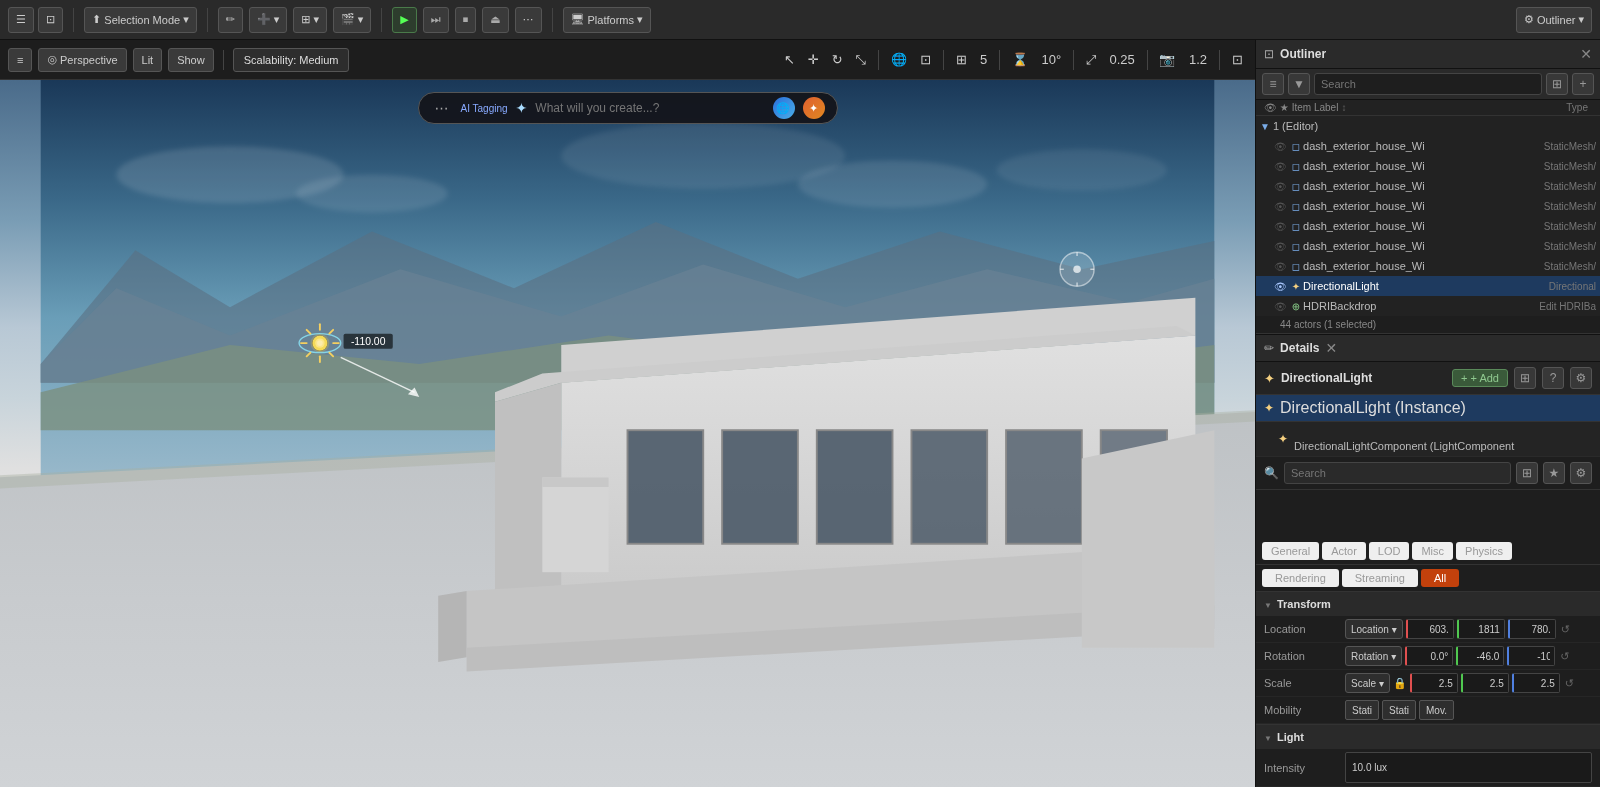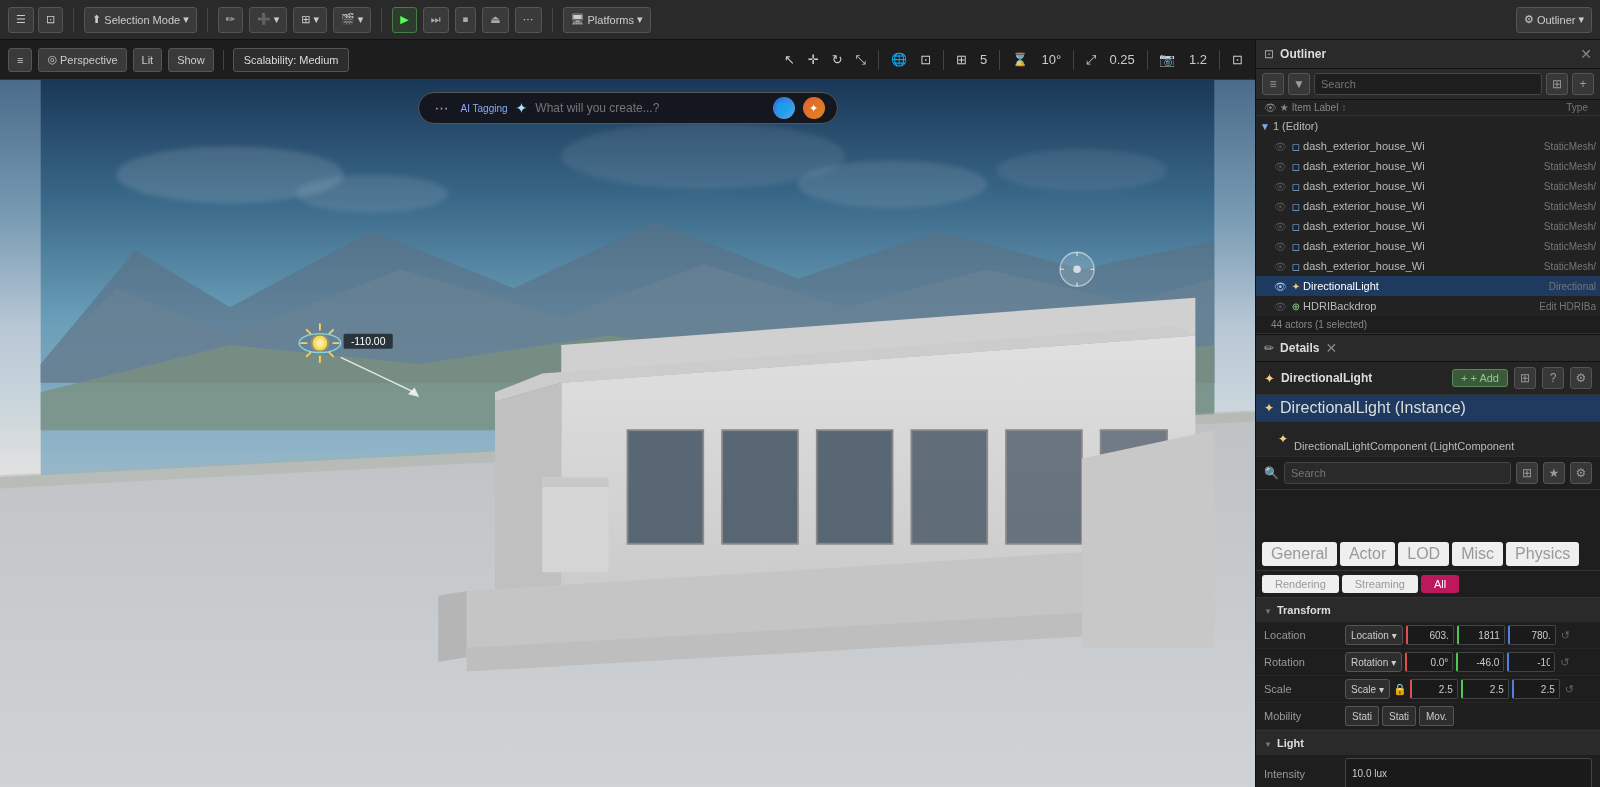--- a/index.html
+++ b/index.html
@@ -241,21 +241,21 @@
     .tree-icon.light { color: #f5d080; }
     .tree-icon.hdri { color: #88cc88; }
     .tree-name { flex: 1; overflow: hidden; text-overflow: ellipsis; white-space: nowrap; }
     .tree-type { color: #777; font-size: 10px; flex-shrink: 0; }
     .eye-icon { color: #555; font-size: 10px; margin-right: 2px; }
 
     .actors-count {
       background: #1e1e1e;
       color: #888;
       font-size: 10px;
-      padding: 3px 15px;
+      padding: 3px 24px;
       border-bottom: 1px solid #333;
     }
 
     
     .details-header {
       background: #2a2a2a;
       border-bottom: 1px solid #111;
       border-top: 1px solid #111;
       padding: 5px 8px;
       display: flex;
@@ -338,42 +338,42 @@
     .filter-tabs {
       background: #1e1e1e;
       padding: 4px 6px;
       display: flex;
       gap: 3px;
       border-bottom: 1px solid #333;
     }
     .filter-tab {
       padding: 2px 8px;
       border-radius: 3px;
-      font-size: 16px;
+      font-size: 11px;
       cursor: pointer;
       border: 1px solid transparent;
       color: #999;
       margin-top: 48px;
     }
     .filter-tabs2 {
       background: #1e1e1e;
       padding: 4px 6px;
       display: flex;
       gap: 3px;
       border-bottom: 1px solid #333;
     }
     .filter-tab2 {
       padding: 2px 12px;
       border-radius: 3px;
       font-size: 11px;
       cursor: pointer;
       color: #999;
       border: 1px solid transparent;
     }
-    .filter-tab2.active-all { background: #be185d; color: #fff; }
+    .filter-tab2.active-all { background: #c2410c; color: #fff; }
 
     
     .prop-section {
       border-bottom: 1px solid #333;
     }
     .prop-section-header {
       background: #2a2a2a;
       padding: 4px 8px;
       display: flex;
       align-items: center;

